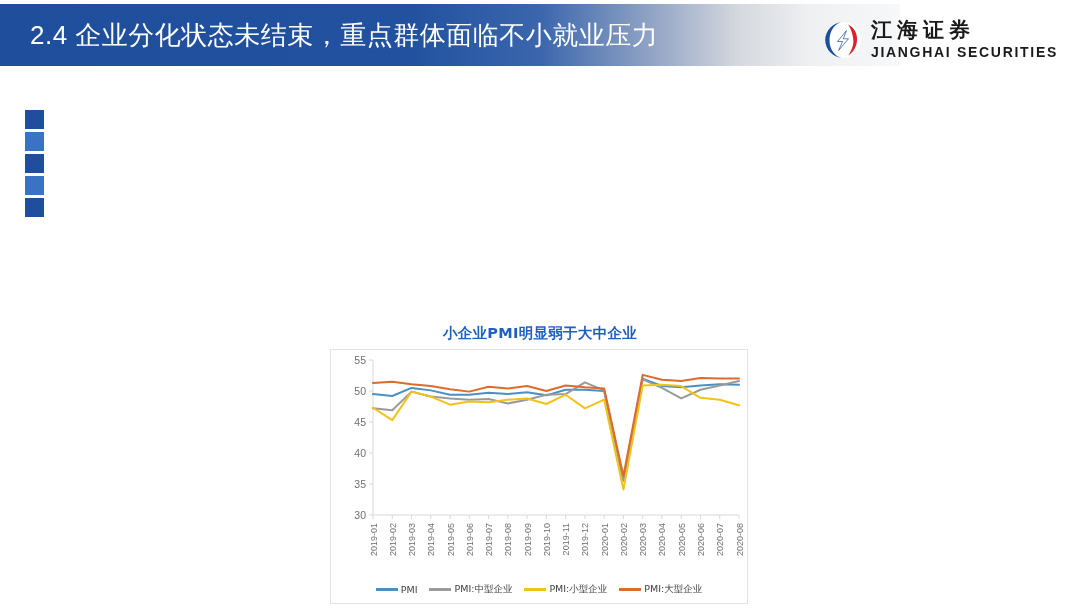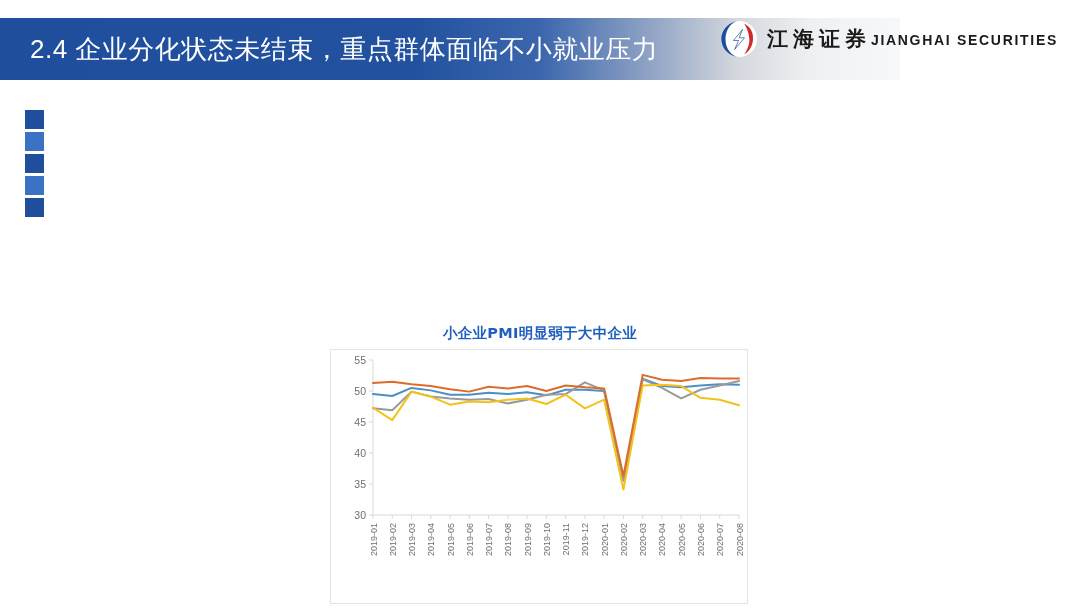--- a/index.html
+++ b/index.html
@@ -6,34 +6,34 @@
   body{
     width:1080px;height:608px;
     background:#ffffff;
     font-family:"Liberation Sans","DejaVu Sans",sans-serif;
     overflow:hidden;
     position:relative;
   }
 
   
   .header{
-    position:absolute;left:0;top:18px;width:900px;height:62px;
+    position:absolute;left:0;top:4px;width:900px;height:62px;
     background:linear-gradient(to right,#1f4e9c 0%,#22529f 46%,#3b66ad 60%,#8ea2c4 72%,#d5d8de 82%,#eef0f2 90%,#f7f8f9 100%);
   }
   .header-title{
     position:absolute;left:30px;top:50%;transform:translateY(-50%);
     color:#ffffff;font-size:26px;letter-spacing:.5px;white-space:nowrap;
     font-family:"Liberation Sans","DejaVu Sans",sans-serif;
   }
   .logo{
     position:absolute;right:22px;top:20px;
     display:flex;align-items:center;gap:9px;
   }
   .logo-mark{width:38px;height:38px;position:relative;flex:0 0 auto;}
-  .logo-text{display:flex;flex-direction:row;line-height:1;}
+  .logo-text{display:flex;flex-direction:column;line-height:1;}
   .logo-cn{
     font-size:21px;color:#1a1a1a;letter-spacing:5px;font-weight:bold;
     font-family:"DejaVu Sans","Liberation Sans",sans-serif;
   }
   .logo-en{
     font-size:14px;color:#1a1a1a;letter-spacing:1.7px;margin-top:4px;font-weight:bold;
   }
 
   
   .squares{position:absolute;left:25px;top:110px;display:flex;flex-direction:column;gap:3px;}
@@ -166,14 +166,32 @@
         <text x="0" y="0" text-anchor="end" font-size="9" fill="#6f6f6f" font-family="&quot;Liberation Sans&quot;, sans-serif" transform="translate(372.9736842105263,173) rotate(-90)">2020-06</text>
         <line x1="388.7368421052632" y1="165" x2="388.7368421052632" y2="169" stroke="#d9d9d9" stroke-width="1"></line>
         <text x="0" y="0" text-anchor="end" font-size="9" fill="#6f6f6f" font-family="&quot;Liberation Sans&quot;, sans-serif" transform="translate(392.2368421052632,173) rotate(-90)">2020-07</text>
         <line x1="408" y1="165" x2="408" y2="169" stroke="#d9d9d9" stroke-width="1"></line>
         <text x="0" y="0" text-anchor="end" font-size="9" fill="#6f6f6f" font-family="&quot;Liberation Sans&quot;, sans-serif" transform="translate(411.5,173) rotate(-90)">2020-08</text>
         <polyline points="42,44.099999999999994 61.26315789473684,45.95999999999998 80.52631578947368,37.900000000000006 99.78947368421052,40.379999999999995 119.05263157894737,44.72000000000001 138.31578947368422,44.72000000000001 157.57894736842104,42.85999999999998 176.8421052631579,44.099999999999994 196.10526315789474,42.24000000000001 215.3684210526316,45.34000000000002 234.6315789473684,39.75999999999998 253.89473684210526,39.75999999999998 273.1578947368421,40.99999999999999 292.42105263157896,129.65999999999997 311.6842105263158,28.599999999999998 330.94736842105266,36.04000000000002 350.2105263157895,37.27999999999999 369.4736842105263,35.42 388.7368421052632,34.179999999999986 408,34.800000000000004" fill="none" stroke="#4a90c4" stroke-width="2" stroke-linejoin="round" stroke-linecap="round"></polyline>
         <polyline points="42,58.35999999999997 61.26315789473684,60.22000000000001 80.52631578947368,41.62000000000001 99.78947368421052,46.58 119.05263157894737,48.44000000000002 138.31578947368422,49.679999999999986 157.57894736842104,49.05999999999998 176.8421052631579,53.400000000000006 196.10526315789474,49.679999999999986 215.3684210526316,44.72000000000001 234.6315789473684,44.099999999999994 253.89473684210526,32.32000000000001 273.1578947368421,40.379999999999995 292.42105263157896,130.9 311.6842105263158,29.220000000000017 330.94736842105266,37.900000000000006 350.2105263157895,48.44000000000002 369.4736842105263,39.75999999999998 388.7368421052632,35.42 408,31.079999999999984" fill="none" stroke="#9a9a9a" stroke-width="2" stroke-linejoin="round" stroke-linecap="round"></polyline>
         <polyline points="42,57.74000000000002 61.26315789473684,70.14000000000001 80.52631578947368,41.62000000000001 99.78947368421052,46.58 119.05263157894737,54.64000000000002 138.31578947368422,51.54000000000002 157.57894736842104,52.15999999999998 176.8421052631579,49.679999999999986 196.10526315789474,48.44000000000002 215.3684210526316,54.02 234.6315789473684,44.72000000000001 253.89473684210526,58.35999999999997 273.1578947368421,49.679999999999986 292.42105263157896,139.57999999999998 311.6842105263158,35.42 330.94736842105266,34.800000000000004 350.2105263157895,36.04000000000002 369.4736842105263,47.820000000000014 388.7368421052632,49.679999999999986 408,55.25999999999999" fill="none" stroke="#f2c219" stroke-width="2" stroke-linejoin="round" stroke-linecap="round"></polyline>
         <polyline points="42,32.94000000000002 61.26315789473684,31.700000000000003 80.52631578947368,34.179999999999986 99.78947368421052,36.04000000000002 119.05263157894737,39.14000000000003 138.31578947368422,41.62000000000001 157.57894736842104,36.65999999999999 176.8421052631579,38.52000000000001 196.10526315789474,36.04000000000002 215.3684210526316,40.99999999999999 234.6315789473684,35.42 253.89473684210526,37.27999999999999 273.1578947368421,38.52000000000001 292.42105263157896,125.94000000000001 311.6842105263158,24.879999999999995 330.94736842105266,29.840000000000018 350.2105263157895,31.079999999999984 369.4736842105263,27.98 388.7368421052632,28.599999999999998 408,28.599999999999998" fill="none" stroke="#dd6b2a" stroke-width="2" stroke-linejoin="round" stroke-linecap="round"></polyline>
       </svg>
+    <div class="legend" id="chart-legend">
+        <span class="legend-item">
+          <span class="legend-swatch" style="background: rgb(74, 144, 196);"></span>
+          <span class="legend-label">PMI</span>
+        </span>
+        <span class="legend-item">
+          <span class="legend-swatch" style="background: rgb(154, 154, 154);"></span>
+          <span class="legend-label">PMI:中型企业</span>
+        </span>
+        <span class="legend-item">
+          <span class="legend-swatch" style="background: rgb(242, 194, 25);"></span>
+          <span class="legend-label">PMI:小型企业</span>
+        </span>
+        <span class="legend-item">
+          <span class="legend-swatch" style="background: rgb(221, 107, 42);"></span>
+          <span class="legend-label">PMI:大型企业</span>
+        </span>
+      </div>
   </div>
 </div>
 
 </body></html>

